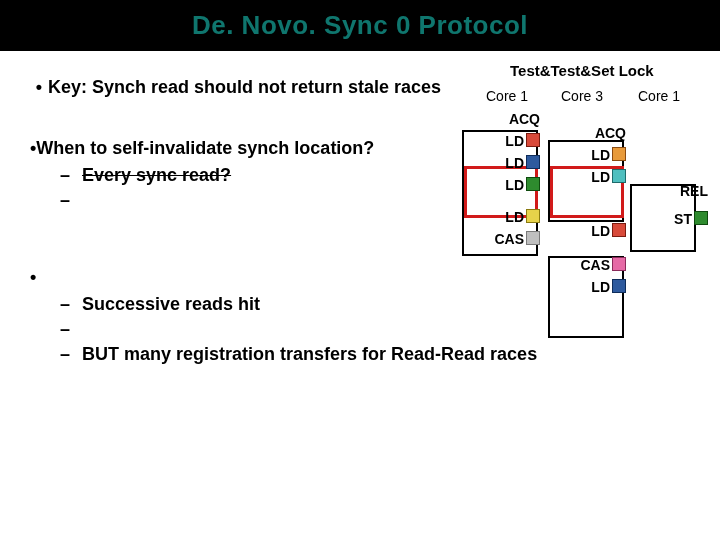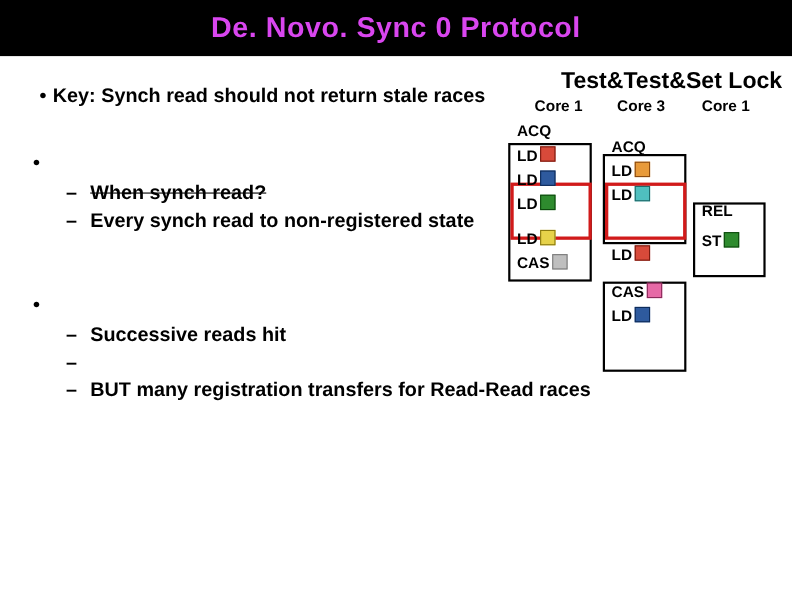--- a/index.html
+++ b/index.html
@@ -1,31 +1,31 @@
 <!DOCTYPE html>
 <html><head>
 <meta charset="utf-8">
 <style>
   html,body{margin:0;padding:0;width:720px;height:540px;font-family:Arial,Helvetica,sans-serif;background:#fff;color:#000;overflow:hidden}
   .slide{position:relative;width:720px;height:540px}
-  .title-bar{background:#000;color:#d946ef;font-weight:bold;font-size:26px;text-align:center;padding:10px 0;letter-spacing:.5px}
+  .title-bar{background:#000;color:#0f766e;font-weight:bold;font-size:26px;text-align:center;padding:10px 0;letter-spacing:.5px}
   .content{padding:14px 30px 0 30px}
   .bullet-top{font-size:18px;font-weight:bold;margin:12px 0 8px 0;display:flex}
   .bullet-top .dot{width:18px;text-align:center}
-  .anno-top{position:absolute;left:510px;top:62px;font-size:21px;font-weight:bold}
-  .headers{position:absolute;top:88px;font-size:14px;font-weight:bold}
+  .anno-top{position:absolute;left:510px;top:62px;font-size:15px;font-weight:bold}
+  .headers{position:absolute;top:88px;font-size:14px;font-weight:normal}
   .hdr1{left:486px}
   .hdr3{left:561px}
   .hdr2{left:638px}
   .section{font-size:18px;font-weight:bold;margin:22px 0 6px 0;display:flex}
   .sub{font-size:18px;font-weight:bold;margin:4px 0 4px 30px;display:flex}
   .sub .dash{width:22px}
   .strike{text-decoration:line-through}
   .diagram{position:absolute;left:470px;top:108px;font-size:14px;font-weight:bold}
-  .col{position:absolute;width:70px;text-align:left}
+  .col{position:absolute;width:70px;text-align:right}
   .c1{left:0}
   .c2{left:86px}
   .c3{left:168px}
   .lbl{height:22px;line-height:22px}
   .box{display:inline-block;width:12px;height:12px;vertical-align:-1px;margin-left:2px}
   .red{background:#d84a3a;border:1px solid #7a1b10}
   .blue{background:#2e5a9e;border:1px solid #0e2c5a}
   .green{background:#2e8b2e;border:1px solid #0e4a0e}
   .yellow{background:#e6d24a;border:1px solid #8a7a10}
   .orange{background:#e89a3a;border:1px solid #8a4a10}
@@ -59,28 +59,28 @@
   <div class="content">
     <div class="bullet-top">
       <span class="dot">•</span>
       <span>Key: Synch read should not return stale races</span>
     </div>
 
     <div class="sectgap"></div>
 
     <div class="section">
       <span class="dot">•</span>
+      <span>When to self-invalidate synch location?</span>
     </div>
     <div class="sub">
       <span class="dash">–</span>
-      <span class="strike">When synch read?</span>
+      <span class="strike">Every sync read?</span>
     </div>
     <div class="sub">
       <span class="dash">–</span>
-      <span>Every synch read to non-registered state</span>
     </div>
 
     <div style="height:30px"></div>
 
     <div class="section">
       <span class="dot">•</span>
     </div>
     <div class="sub">
       <span class="dash">–</span>
       <span>Successive reads hit</span>

